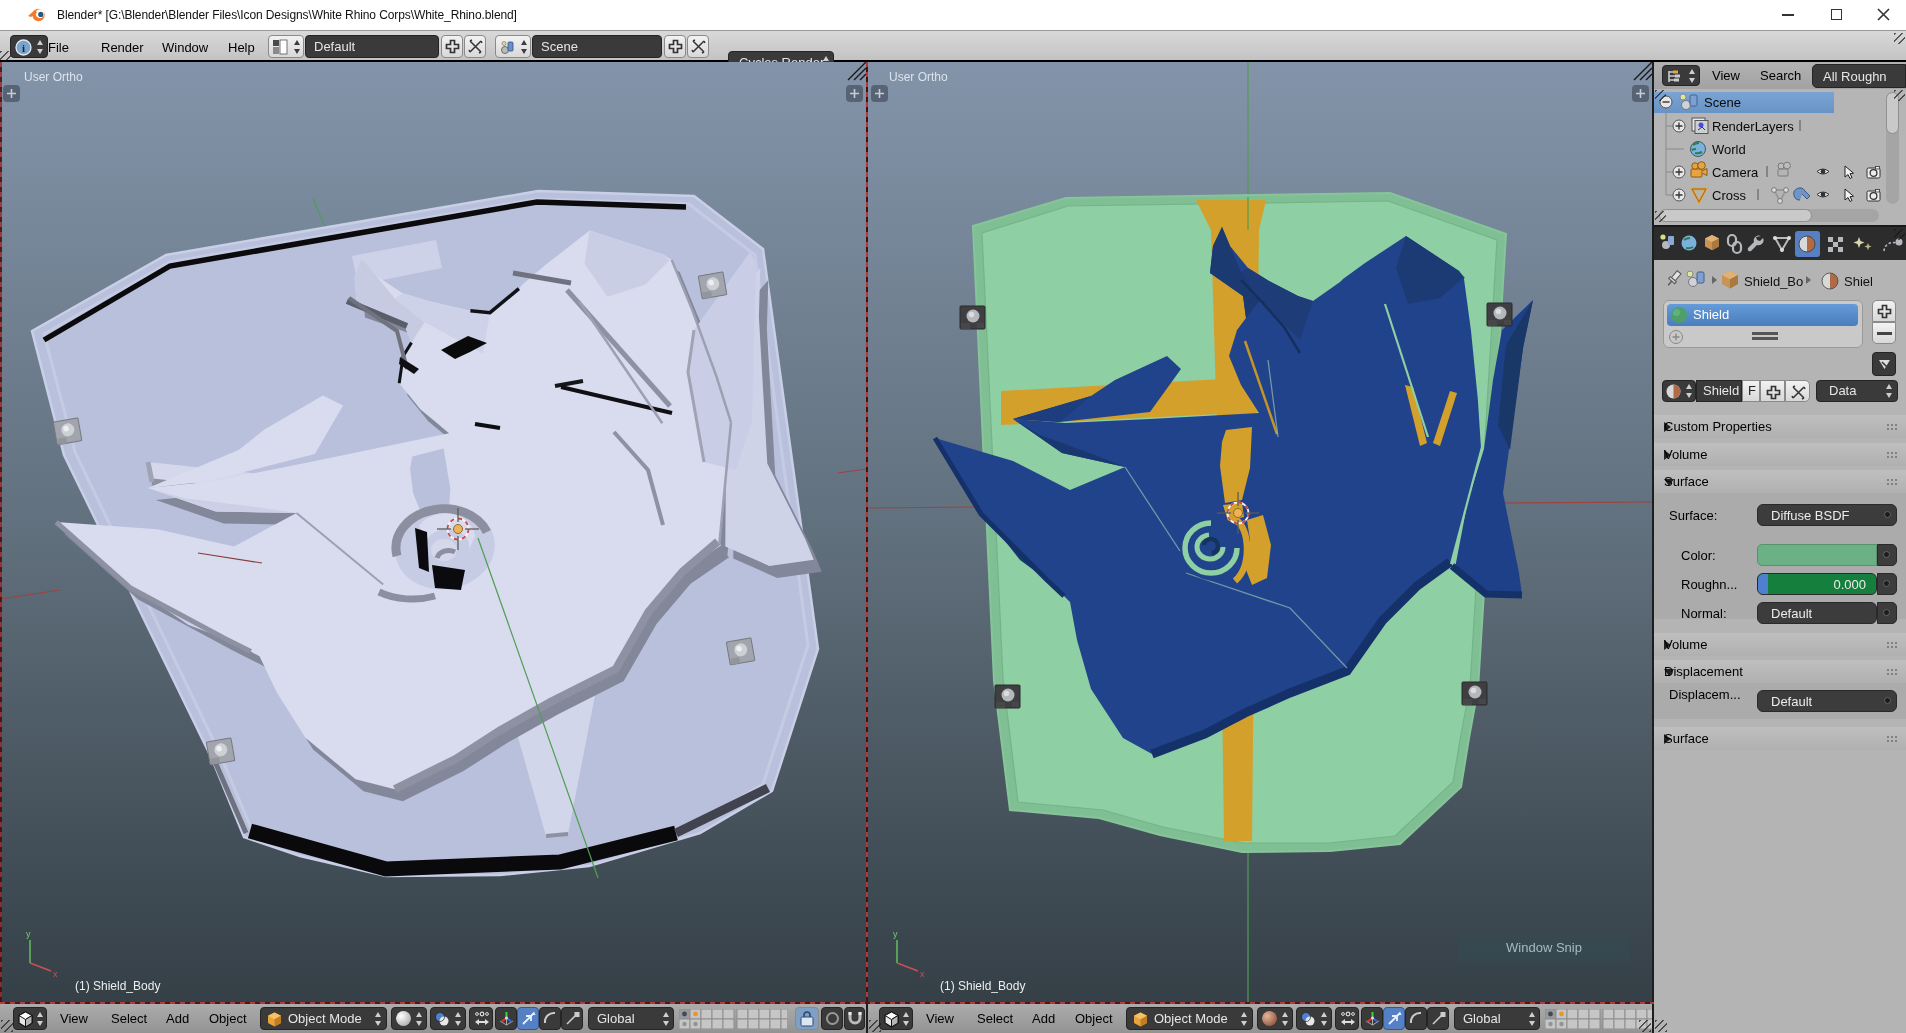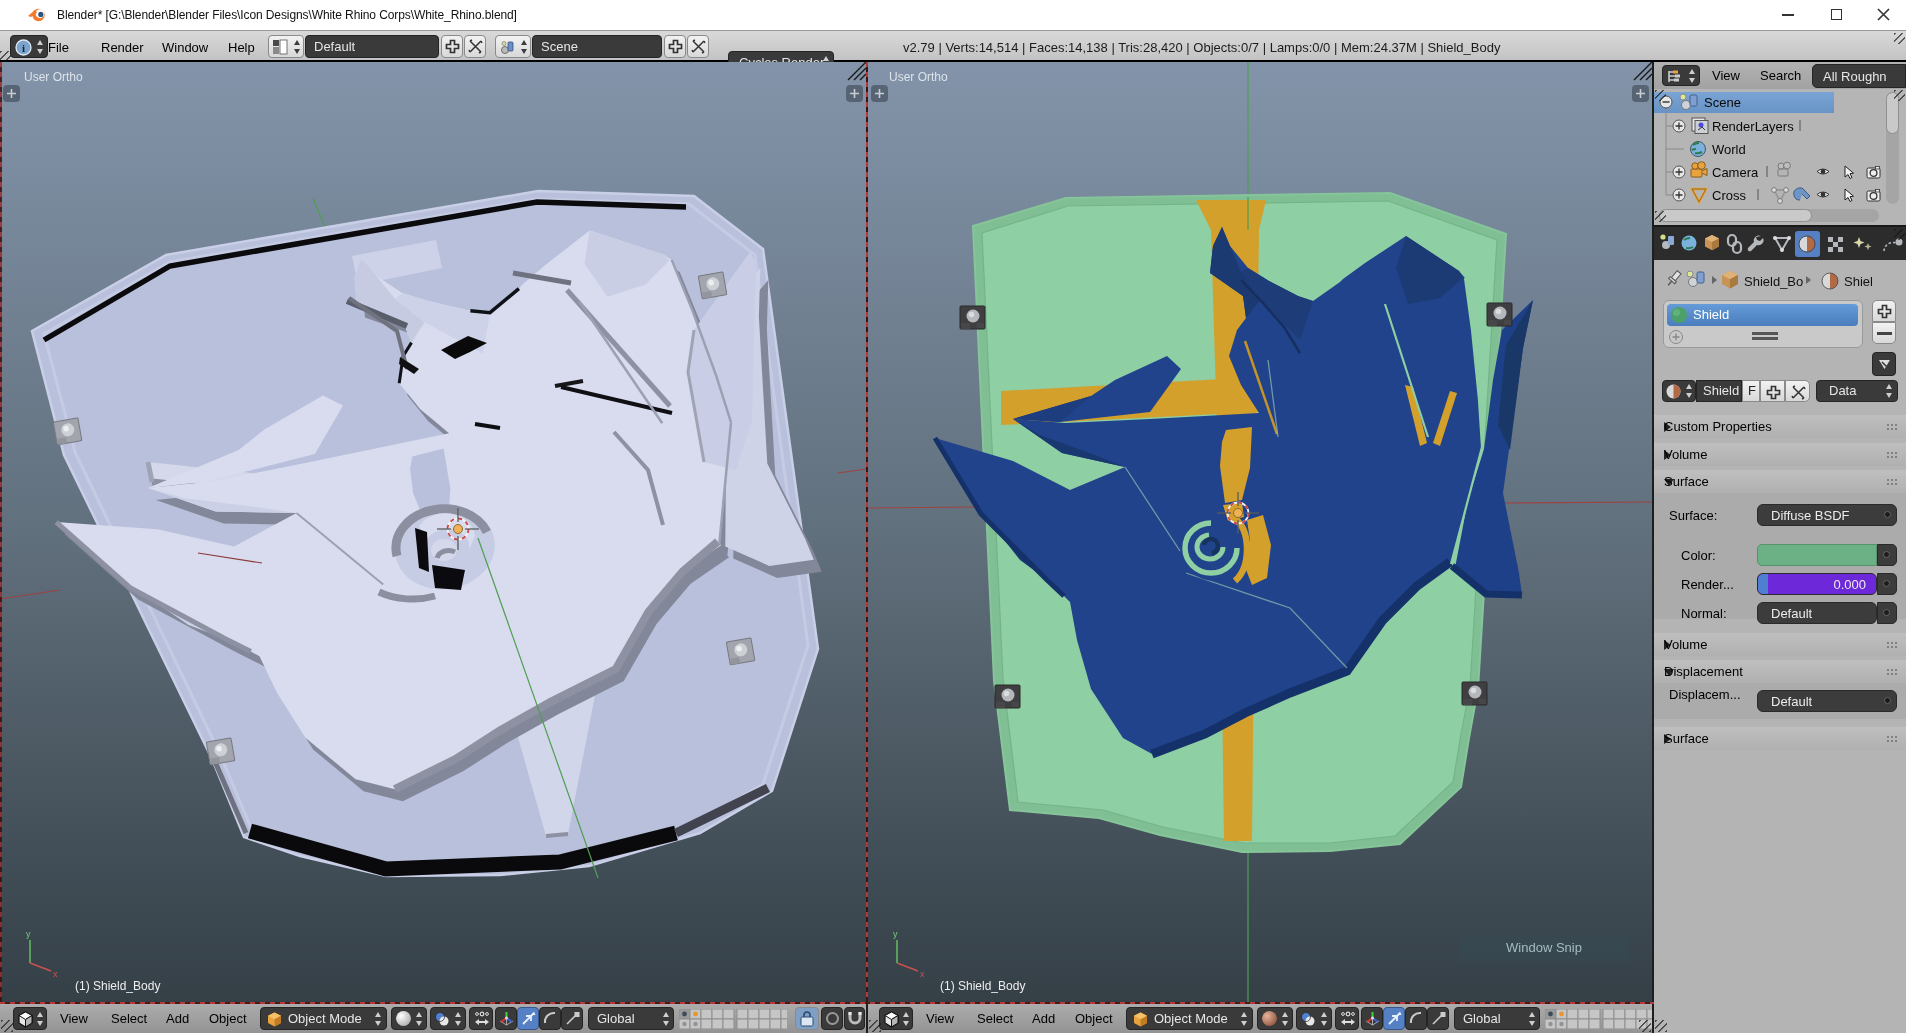--- a/index.html
+++ b/index.html
@@ -112,21 +112,20 @@
  <div class="db" style="left:728px;top:20px;width:106px;height:23px">
       <span style="position:absolute;left:10px;top:3px">Cycles Render</span>
       <span class="ud" style="right:2px;top:3px"></span>
     </div>
  <svg class="abs" style="left:872px;top:35px" width="24" height="22" viewBox="0 0 24 22">
   <circle cx="14" cy="11" r="7.5" fill="#f5792a"></circle>
       <circle cx="16" cy="9.3" r="5.4" fill="#fff"></circle>
       <circle cx="17" cy="10.3" r="3.2" fill="#265787"></circle>
       <path d="M1,12.5 L9.5,5 L12,8.7 L5,13.8 Z" fill="#f5792a"></path>
  </svg>
- <div class="menu" style="left:903px;color:#1c1c1c">v2.79 | Verts:14,514 | Faces:14,138 | Tris:28,420 | Objects:0/7 | Lamps:0/0 | Mem:24.37M | Shield_Body</div>
  <div class="hatch" style="left:0;top:20px;width:11px;height:11px"></div>
  <div class="hatch" style="left:1894px;top:2px;width:11px;height:11px"></div>
 </div>
 
 <div id="vpL">
  <svg id="svgL" width="866" height="941" viewBox="0 62 866 941" style="position:absolute;left:0;top:0">
       <defs>
         <linearGradient id="bgg2" x1="0" y1="0" x2="0" y2="1">
           <stop offset="0" stop-color="#8394aa"></stop>
           <stop offset="0.5" stop-color="#61707d"></stop>
@@ -872,22 +871,22 @@
   <div class="ptxt" style="left:15px;top:15px">Surface:</div>
   <div class="wfield" style="left:103px;top:11px;width:140px;height:22px">
         <span style="position:absolute;left:13px;top:3px">Diffuse BSDF</span>
         <span class="sock"></span>
       </div>
   <div class="ptxt" style="left:27px;top:55px">Color:</div>
   <div class="abs" style="left:103px;top:51px;width:120px;height:22px;background:#6cb086;border-radius:5px 0 0 5px;border:1px solid #57936d"></div>
   <div class="wfield" style="left:223px;top:51px;width:20px;height:22px;border-radius:0 5px 5px 0">
         <span class="sock" style="right:6px"></span>
       </div>
-  <div class="ptxt" style="left:27px;top:84px">Render...</div>
-  <div class="wfield" style="left:103px;top:80px;width:120px;height:22px;background:#6d28d9;overflow:hidden">
+  <div class="ptxt" style="left:27px;top:84px">Roughn...</div>
+  <div class="wfield" style="left:103px;top:80px;width:120px;height:22px;background:#15803d;overflow:hidden">
         <div class="abs" style="left:0;top:0;width:10px;height:22px;background:#4f7fd0;border-radius:5px 0 0 5px"></div>
         <span style="position:absolute;right:10px;top:3px">0.000</span>
       </div>
   <div class="wfield" style="left:223px;top:80px;width:20px;height:22px;border-radius:0 5px 5px 0">
         <span class="sock" style="right:6px"></span>
       </div>
   <div class="ptxt" style="left:27px;top:113px">Normal:</div>
   <div class="wfield" style="left:103px;top:109px;width:120px;height:22px">
         <span style="position:absolute;left:13px;top:3px">Default</span>
       </div>

